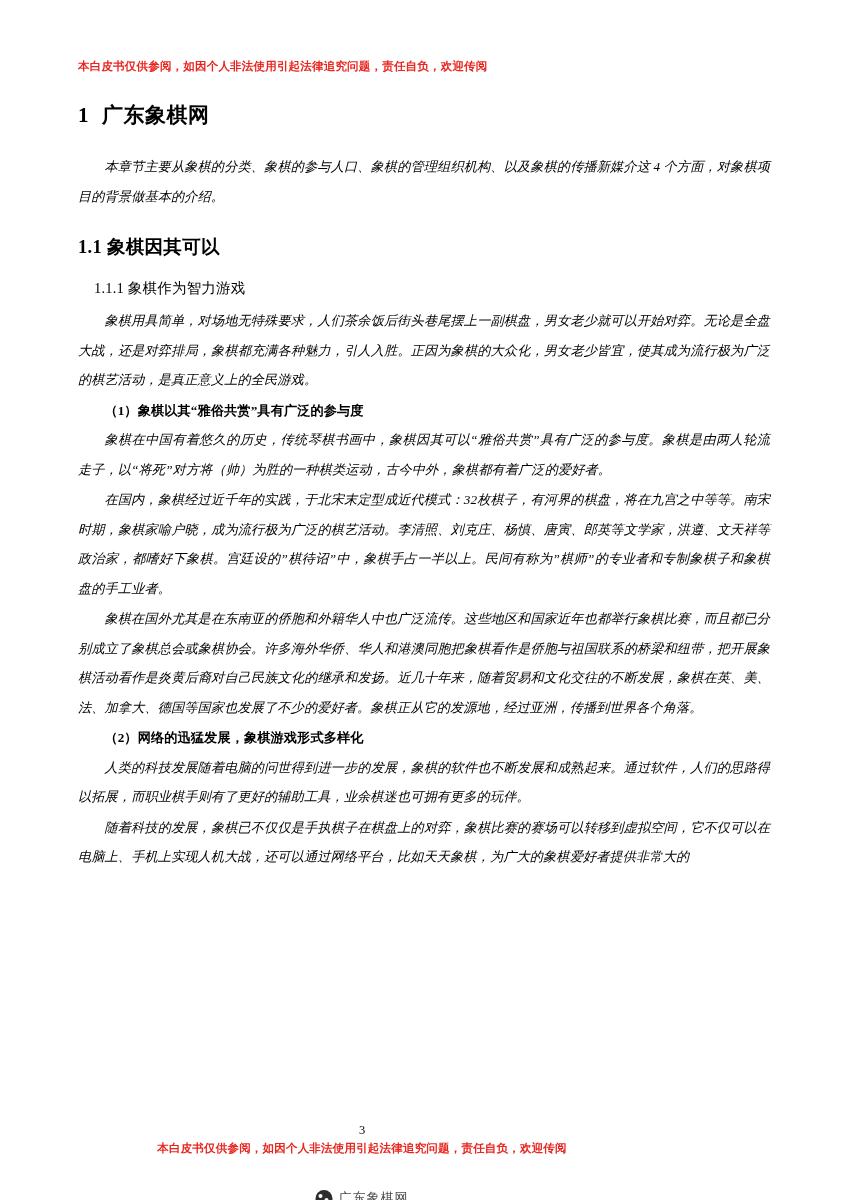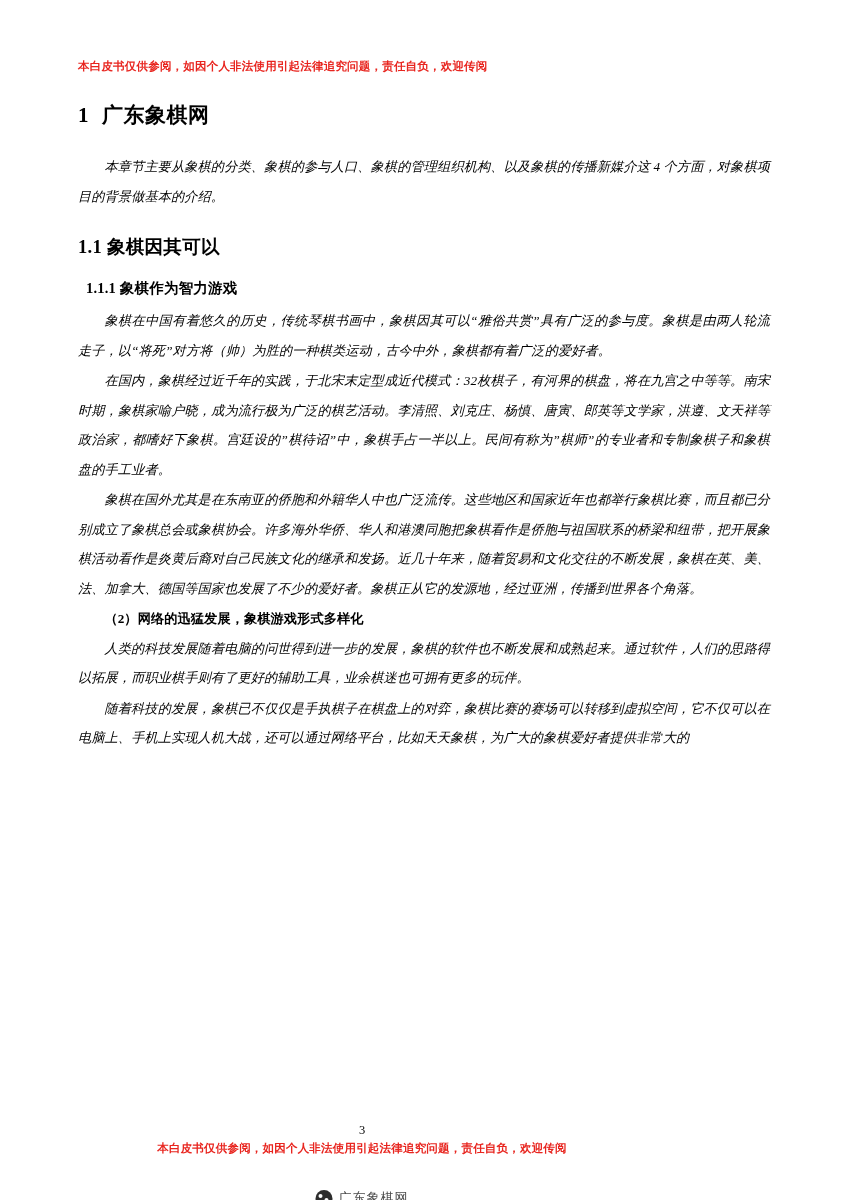--- a/index.html
+++ b/index.html
@@ -56,22 +56,22 @@
   h2.section-title {
     font-size: 18.5px;
     font-weight: bold;
     margin: 22px 0 14px 0;
     line-height: 28px;
     letter-spacing: 0.3px;
   }
 
   h3.subsection-title {
     font-size: 14.5px;
-    font-weight: bold;
-    margin: 16px 0 7px 8px;
+    font-weight: normal;
+    margin: 16px 0 7px 16px;
     line-height: 22px;
     letter-spacing: 0.2px;
   }
 
   p.body-text {
     font-size: 13.2px;
     line-height: 29.5px;
     margin: 0 0 1px 0;
     text-align: justify;
     text-justify: inter-ideograph;
@@ -174,21 +174,23 @@
 
     <h2 class="section-title">
       <span class="num">1.1</span> <span>象棋因其可以</span>
     </h2>
 
 
     <h3 class="subsection-title">
       <span class="num">1.1.1</span> <span>象棋作为智力游戏</span>
     </h3>
 
-
+    <p class="body-text">象棋用具简单，对场地无特殊要求，人们茶余饭后街头巷尾摆上一副棋盘，男女老少就可以开始对弈。无论是全盘大战，还是对弈排局，象棋都充满各种魅力，引人入胜。正因为象棋的大众化，男女老少皆宜，使其成为流行极为广泛的棋艺活动，是真正意义上的全民游戏。</p>
+
+    <p class="sub-heading">（1）象棋以其“雅俗共赏”具有广泛的参与度</p>
     <p class="body-text">象棋在中国有着悠久的历史，传统琴棋书画中，象棋因其可以“雅俗共赏”具有广泛的参与度。象棋是由两人轮流走子，以“将死”对方将（帅）为胜的一种棋类运动，古今中外，象棋都有着广泛的爱好者。</p>
     <p class="body-text">在国内，象棋经过近千年的实践，于北宋末定型成近代模式：32枚棋子，有河界的棋盘，将在九宫之中等等。南宋时期，象棋家喻户晓，成为流行极为广泛的棋艺活动。李清照、刘克庄、杨慎、唐寅、郎英等文学家，洪遵、文天祥等政治家，都嗜好下象棋。宫廷设的”棋待诏”中，象棋手占一半以上。民间有称为”棋师”的专业者和专制象棋子和象棋盘的手工业者。</p>
     <p class="body-text">象棋在国外尤其是在东南亚的侨胞和外籍华人中也广泛流传。这些地区和国家近年也都举行象棋比赛，而且都已分别成立了象棋总会或象棋协会。许多海外华侨、华人和港澳同胞把象棋看作是侨胞与祖国联系的桥梁和纽带，把开展象棋活动看作是炎黄后裔对自己民族文化的继承和发扬。近几十年来，随着贸易和文化交往的不断发展，象棋在英、美、法、加拿大、德国等国家也发展了不少的爱好者。象棋正从它的发源地，经过亚洲，传播到世界各个角落。</p>
 
     <p class="sub-heading">（2）网络的迅猛发展，象棋游戏形式多样化</p>
     <p class="body-text">人类的科技发展随着电脑的问世得到进一步的发展，象棋的软件也不断发展和成熟起来。通过软件，人们的思路得以拓展，而职业棋手则有了更好的辅助工具，业余棋迷也可拥有更多的玩伴。</p>
     <p class="body-text">随着科技的发展，象棋已不仅仅是手执棋子在棋盘上的对弈，象棋比赛的赛场可以转移到虚拟空间，它不仅可以在电脑上、手机上实现人机大战，还可以通过网络平台，比如天天象棋，为广大的象棋爱好者提供非常大的</p>
 
   </div>
 

